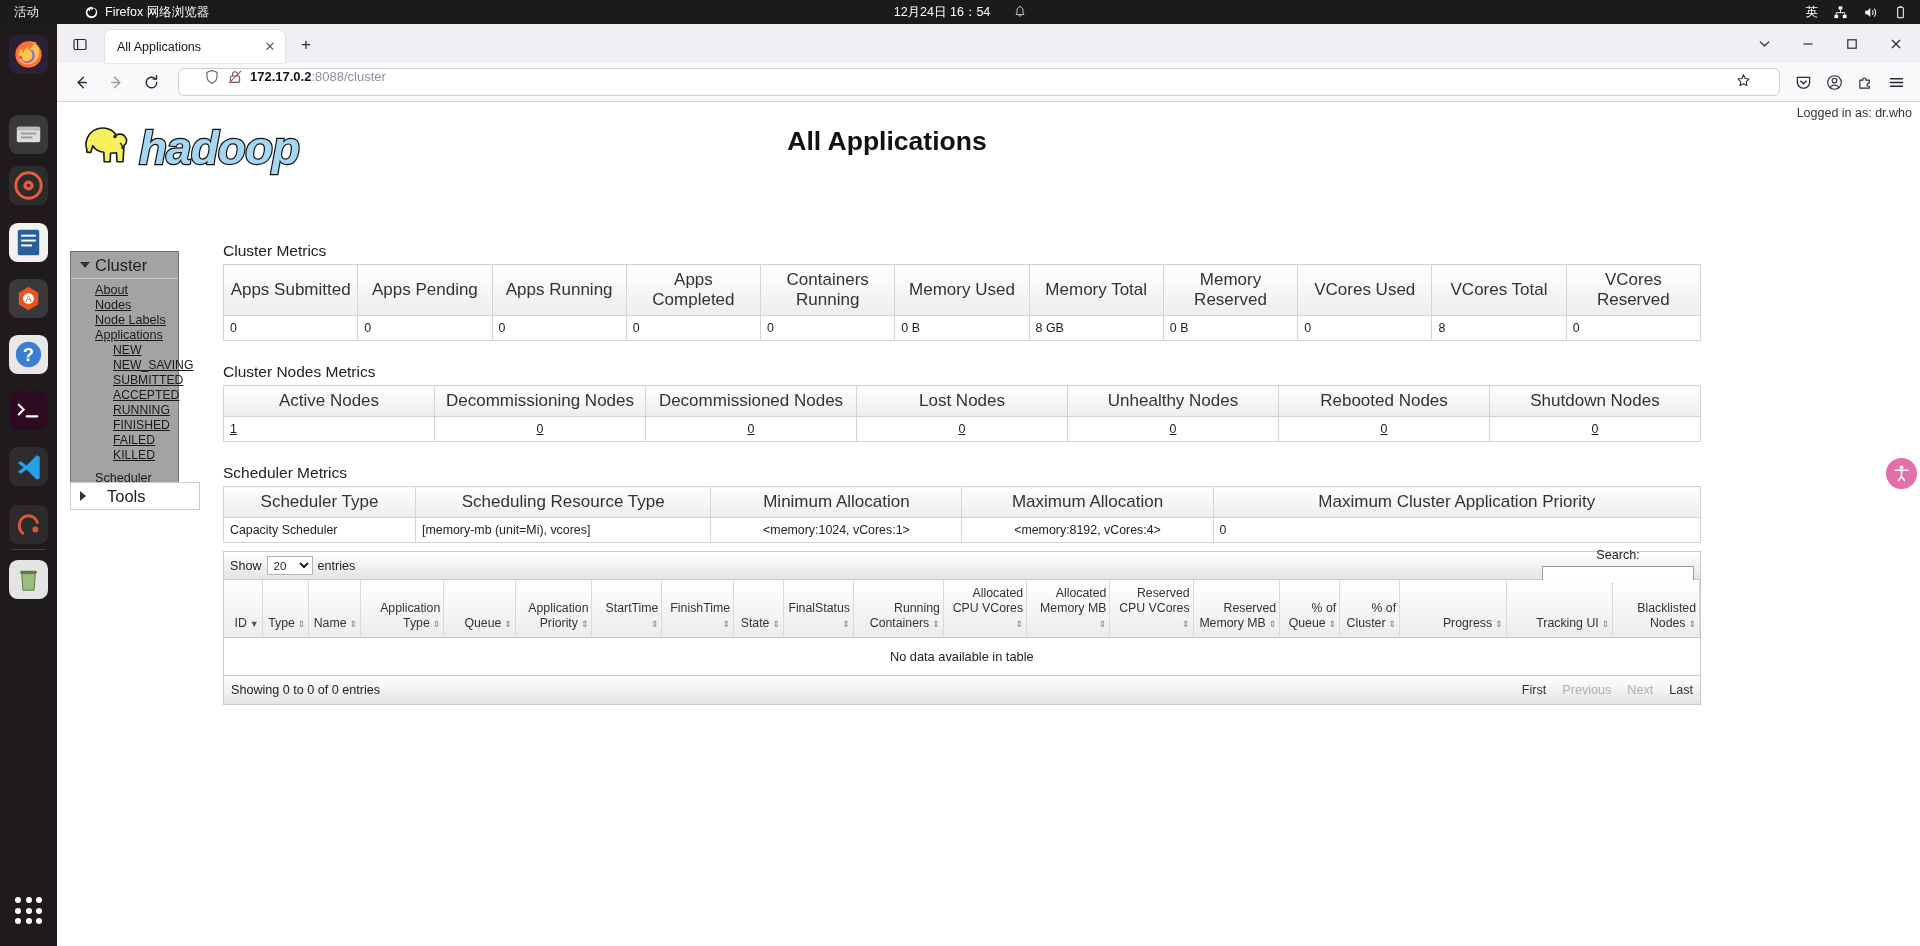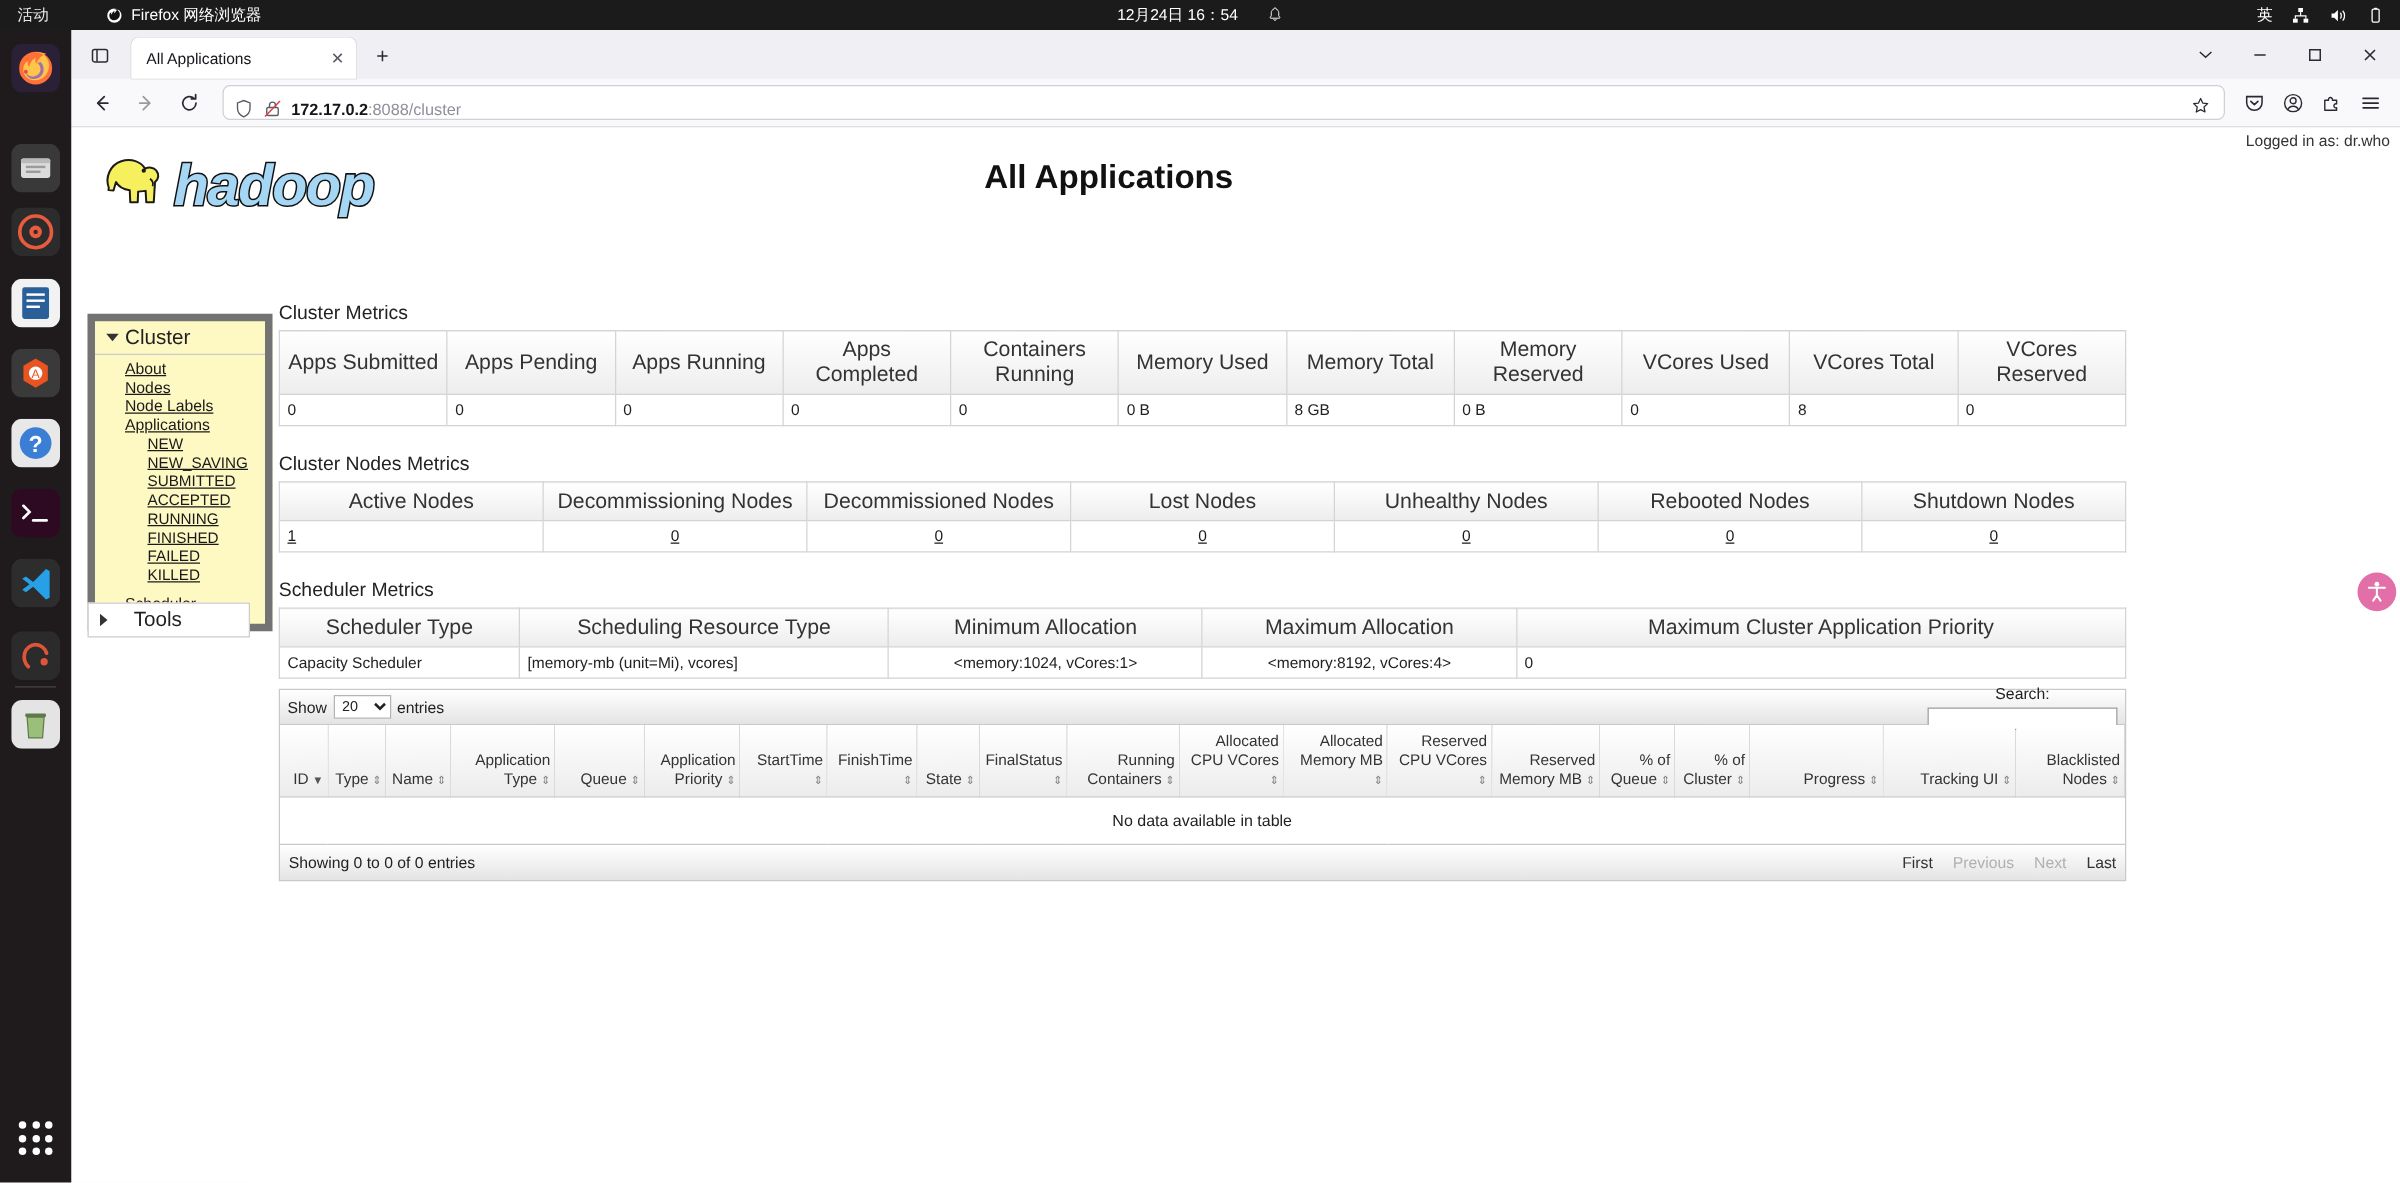--- a/index.html
+++ b/index.html
@@ -123,22 +123,22 @@
     width: 32px; height: 30px; margin-right: 3px;
     display:flex; align-items:center; justify-content:center;
     border-radius: 4px; color: #2b2a33;
   }
   .navbtn.dim { color: #9a9aa0; }
   #urlbar {
     flex: 1; height: 28px; margin: 0 8px;
     background: #ffffff;
     border: 1px solid #cfcfd8;
     border-radius: 6px;
-    display: flex; align-items: flex-end;
-    padding: 0 8px;
+    display: flex; align-items: flex-start;
+    padding: 0 25px;
     min-width: 0;
   }
   .url-ico { width: 16px; height: 16px; margin-right: 7px; flex: none; }
   .url-text {
     flex: 1; font-size: 13px; color: #8f8f9d;
     white-space: nowrap; overflow: hidden; text-overflow: ellipsis;
   }
   .url-text b { color: #15141a; font-weight: 700; }
   .url-star { width: 22px; height: 22px; display:flex; align-items:center; justify-content:center; color:#2b2a33; }
   .tb-r-btn { width: 31px; height: 30px; display:flex; align-items:center; justify-content:center; color:#2b2a33; border-radius:4px;}
@@ -162,23 +162,23 @@
   }
   #page-title {
     position: absolute; left: 0; right: 0; top: 24px;
     text-align: center; width: 1660px;
     font-size: 26.5px; font-weight: bold; color: #111;
   }
 
   
   #navbox {
     position: absolute; left: 13px; top: 149px;
-    width: 148px;
-    border: 6px solid #737373;
-    background: #fef9c3;
+    width: 109px;
+    border: 1px solid #737373;
+    background: #a3a3a3;
     font-size: 12.5px;
   }
   .navbox-head {
     height: 27px; display: flex; align-items: center; gap: 5px;
     padding-left: 9px;
     border-bottom: 1px solid #cccccc;
     font-size: 16.5px; color: #222;
   }
   .caret-down { width: 0; height: 0;
     border-left: 5px solid transparent; border-right: 5px solid transparent;

